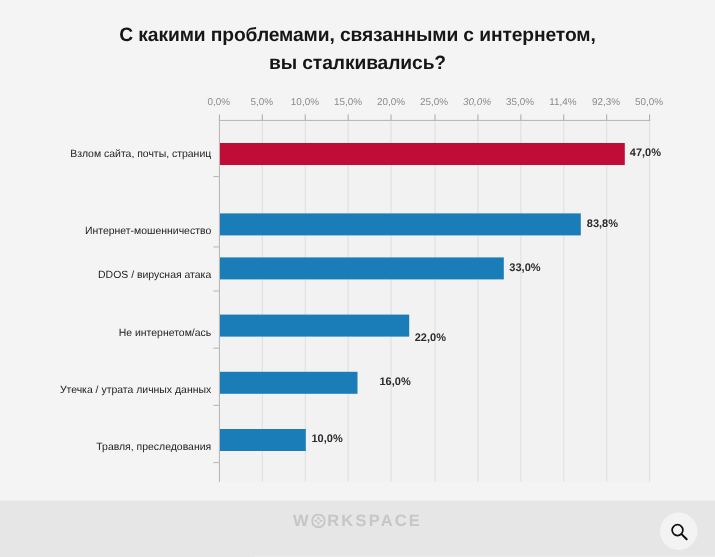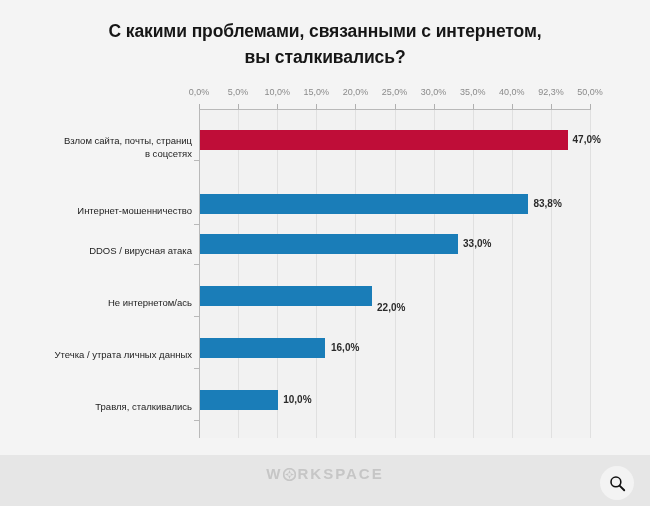--- a/index.html
+++ b/index.html
@@ -212,25 +212,25 @@
         <div class="ticklabel" style="left: 238.1px;">5,0%</div>
         <div class="tickmark" style="left: 238.1px;"></div>
         <div class="ticklabel" style="left: 277.2px;">10,0%</div>
         <div class="tickmark" style="left: 277.2px;"></div>
         <div class="ticklabel" style="left: 316.3px;">15,0%</div>
         <div class="tickmark" style="left: 316.3px;"></div>
         <div class="ticklabel" style="left: 355.4px;">20,0%</div>
         <div class="tickmark" style="left: 355.4px;"></div>
         <div class="ticklabel" style="left: 394.5px;">25,0%</div>
         <div class="tickmark" style="left: 394.5px;"></div>
-        <div class="ticklabel" style="left: 433.6px;">30,0%</div>
+        <div class="ticklabel" style="left: 433.6px; font-style: italic;">30,0%</div>
         <div class="tickmark" style="left: 433.6px;"></div>
         <div class="ticklabel" style="left: 472.7px;">35,0%</div>
         <div class="tickmark" style="left: 472.7px;"></div>
-        <div class="ticklabel" style="left: 511.8px;">40,0%</div>
+        <div class="ticklabel" style="left: 511.8px;">11,4%</div>
         <div class="tickmark" style="left: 511.8px;"></div>
         <div class="ticklabel" style="left: 550.9px;">92,3%</div>
         <div class="tickmark" style="left: 550.9px;"></div>
         <div class="ticklabel" style="left: 590px;">50,0%</div>
         <div class="tickmark" style="left: 590px;"></div>
       </div>
     <div class="axis-hline"></div>
 
     <div id="gridlines">
         <div class="gridline" style="left: 238.1px; top: 24px; height: 328px; position: absolute;"></div>
@@ -242,21 +242,20 @@
         <div class="gridline" style="left: 472.7px; top: 24px; height: 328px; position: absolute;"></div>
         <div class="gridline" style="left: 511.8px; top: 24px; height: 328px; position: absolute;"></div>
         <div class="gridline" style="left: 550.9px; top: 24px; height: 328px; position: absolute;"></div>
         <div class="gridline" style="left: 590px; top: 24px; height: 328px; position: absolute;"></div>
       </div>
     <div id="rows">
         <div class="row" style="top: 24px;">
           <div class="cat-tick" style="top: 50px;"></div>
           <div class="cat-label" style="top: 23.5px;">
             <div>Взлом сайта, почты, страниц</div>
-            <div>в соцсетях</div>
           </div>
           <div class="bar highlight" style="top: 20px; width: 367.54px; background: rgb(191, 13, 56);"></div>
           <div class="bar-value" style="top: 20px; left: 572.54px;">47,0%</div>
         </div>
         <div class="row" style="top: 88px;">
           <div class="cat-tick" style="top: 50px;"></div>
           <div class="cat-label" style="top: 30px;">
             <div>Интернет-мошенничество</div>
           </div>
           <div class="bar" style="top: 20px; width: 328.44px; background: rgb(26, 125, 184);"></div>
@@ -277,26 +276,26 @@
           </div>
           <div class="bar" style="top: 20px; width: 172.04px; background: rgb(26, 125, 184);"></div>
           <div class="bar-value" style="top: 32px; left: 377.04px;">22,0%</div>
         </div>
         <div class="row" style="top: 232px;">
           <div class="cat-tick" style="top: 50px;"></div>
           <div class="cat-label" style="top: 30px;">
             <div>Утечка / утрата личных данных</div>
           </div>
           <div class="bar" style="top: 20px; width: 125.12px; background: rgb(26, 125, 184);"></div>
-          <div class="bar-value" style="top: 20px; left: 331px;">16,0%</div>
+          <div class="bar-value" style="top: 20px; left: 345px;">16,0%</div>
         </div>
         <div class="row" style="top: 284px;">
           <div class="cat-tick" style="top: 50px;"></div>
           <div class="cat-label" style="top: 30px;">
-            <div>Травля, сталкивались</div>
+            <div>Травля, преследования</div>
           </div>
           <div class="bar" style="top: 20px; width: 78.2px; background: rgb(26, 125, 184);"></div>
           <div class="bar-value" style="top: 20px; left: 283.2px;">10,0%</div>
         </div>
       </div>
 
   </div>
 
   <div class="footer">
     <div class="watermark">

